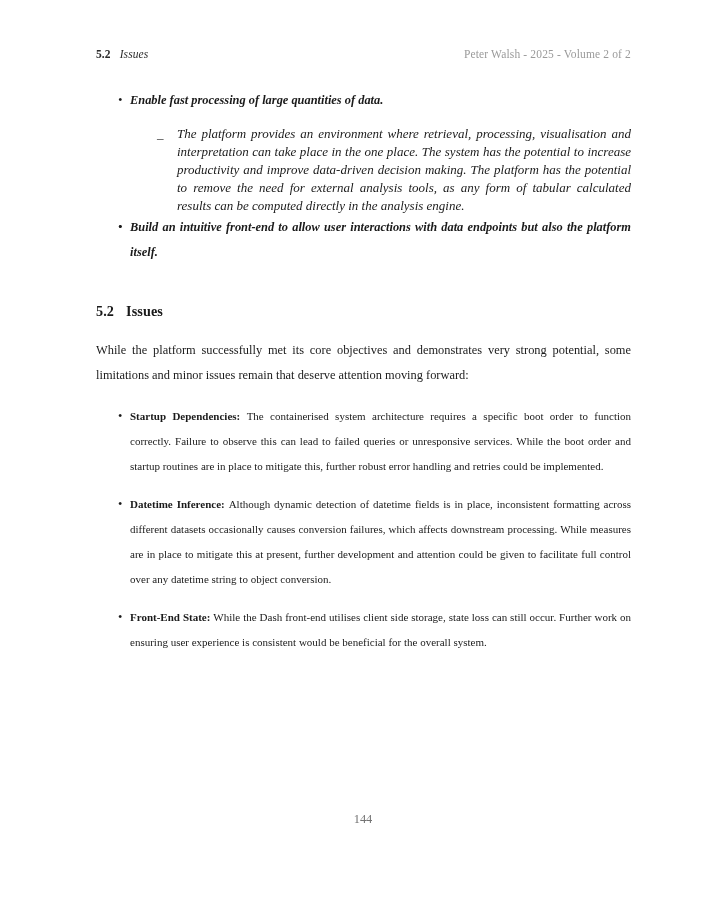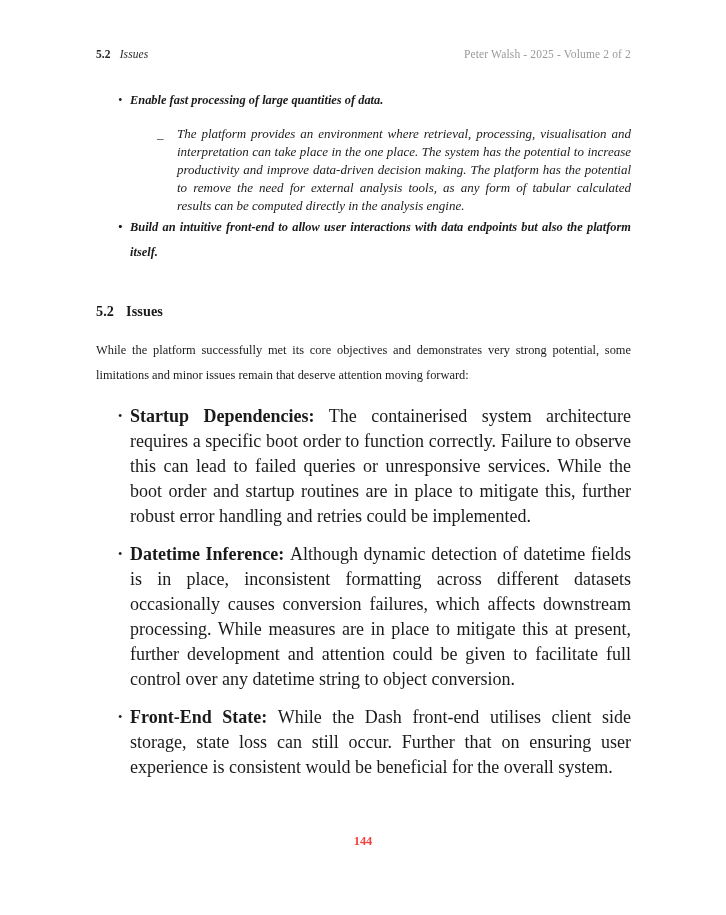--- a/index.html
+++ b/index.html
@@ -134,21 +134,21 @@
   
   ul.issues {
     list-style: none;
     margin: 14px 0 0 0;
     padding: 0;
   }
   ul.issues > li {
     position: relative;
     padding-left: 34px;
     margin-bottom: 13px;
-    font-size: 18px;
+    font-size: 11px;
     line-height: 25px;
     text-align: justify;
     text-justify: inter-word;
   }
   ul.issues > li:last-child { margin-bottom: 0; }
   ul.issues > li::before {
     content: "\2022";
     position: absolute;
     left: 22px;
     top: 0;
@@ -158,25 +158,24 @@
   .issue-term {
     font-weight: bold;
   }
   .issue-term::after { content: " "; }
 
   
   .folio {
     position: absolute;
     left: 0;
     right: 0;
-    top: 834px;
+    top: 812px;
     text-align: center;
     font-size: 12.4px;
-    color: #ef4444;
-    font-weight: bold;
+    color: #737373;
   }
 </style>
 </head>
 <body>
 
 <div class="page">
 
   <div class="running-head">
     <div class="rh-left">
       <span class="rh-num">5.2</span><span>Issues</span>
@@ -211,21 +210,21 @@
     <p class="intro">While the platform successfully met its core objectives and demonstrates very strong potential, some limitations and minor issues remain that deserve attention moving forward:</p>
 
     <ul class="issues">
       <li>
         <span class="issue-term">Startup Dependencies:</span><span>The containerised system architecture requires a specific boot order to function correctly. Failure to observe this can lead to failed queries or unresponsive services. While the boot order and startup routines are in place to mitigate this, further robust error handling and retries could be implemented.</span>
       </li>
       <li>
         <span class="issue-term">Datetime Inference:</span><span>Although dynamic detection of datetime fields is in place, inconsistent formatting across different datasets occasionally causes conversion failures, which affects downstream processing. While measures are in place to mitigate this at present, further development and attention could be given to facilitate full control over any datetime string to object conversion.</span>
       </li>
       <li>
-        <span class="issue-term">Front-End State:</span><span>While the Dash front-end utilises client side storage, state loss can still occur. Further that on ensuring user experience is consistent would be beneficial for the overall system.</span>
+        <span class="issue-term">Front-End State:</span><span>While the Dash front-end utilises client side storage, state loss can still occur. Further work on ensuring user experience is consistent would be beneficial for the overall system.</span>
       </li>
 
     </ul>
 
   </div>
 
   <div class="folio">144</div>
 
 </div>
 

